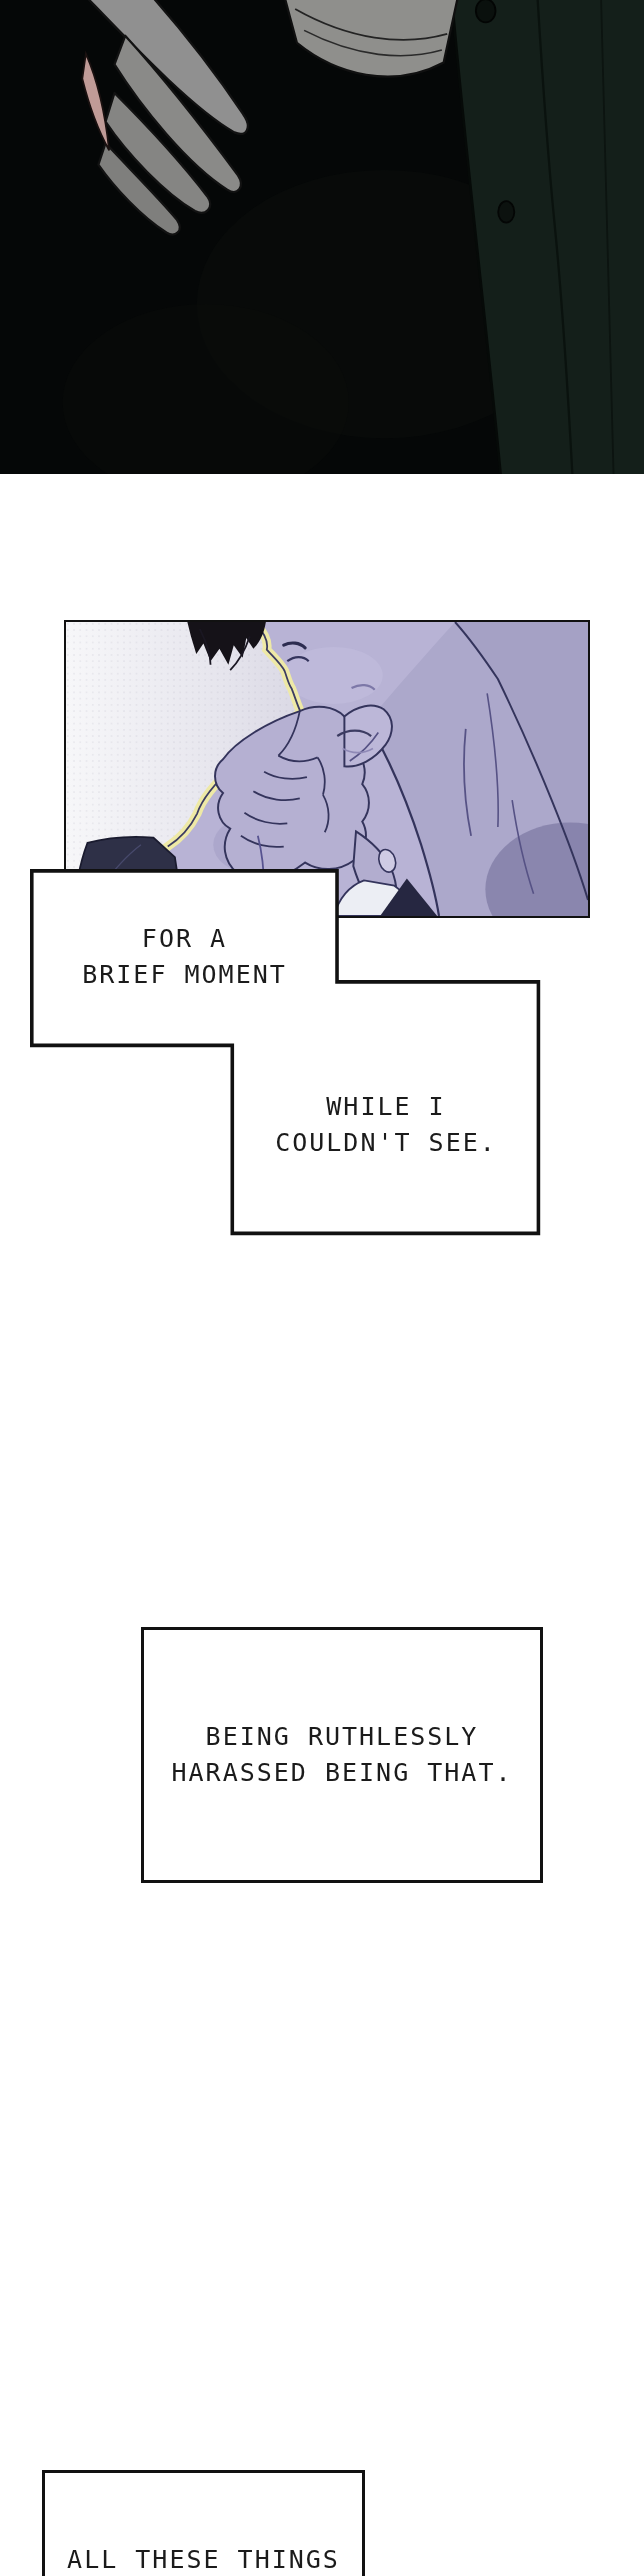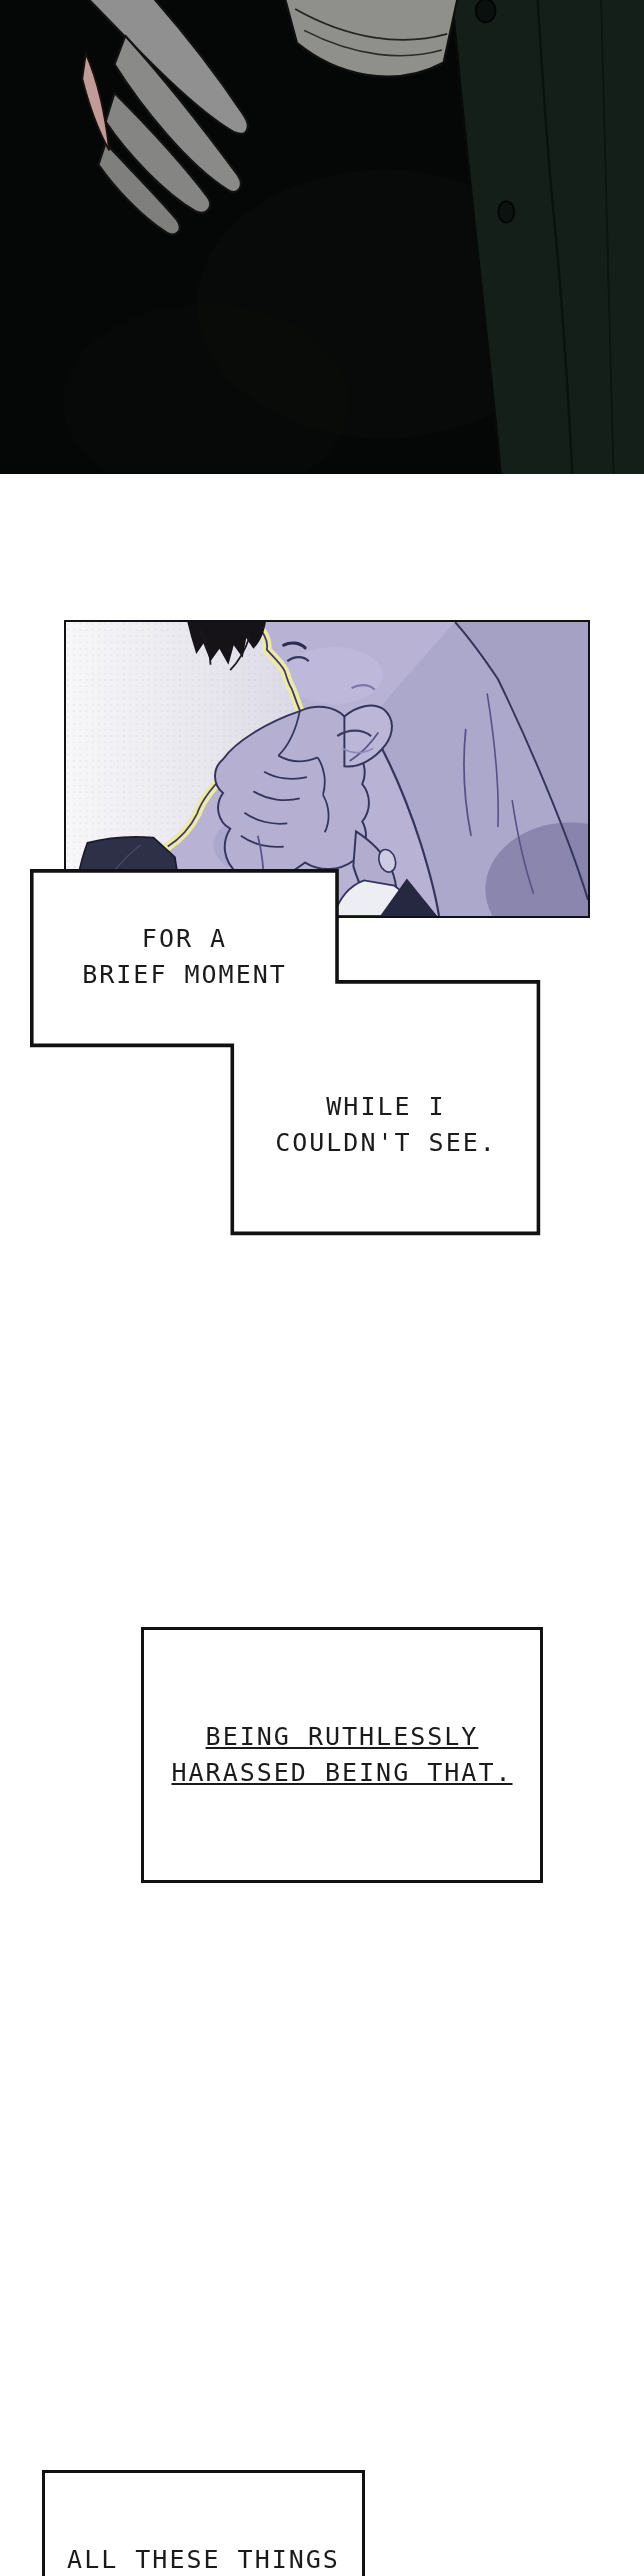--- a/index.html
+++ b/index.html
@@ -19,21 +19,21 @@
   .cap{
     position:absolute;z-index:6;display:flex;flex-direction:column;
     align-items:center;justify-content:center;text-align:center;
     color:var(--text-ink,#1b1b1b);font-size:25px;line-height:36px;letter-spacing:2px;
   }
   .cap span{display:block;}
   .cap1{left:32px;top:870px;width:305px;height:174px;}
   .cap2{left:233px;top:981px;width:306px;height:251px;padding-top:37px;box-sizing:border-box;}
   .cap3{
     left:141px;top:1627px;width:402px;height:256px;
-    background:#fff;border:3.6px solid var(--ink,#111);box-sizing:border-box;text-decoration:underline;
+    background:#fff;border:3.6px solid var(--ink,#111);box-sizing:border-box;
   }
   .cap4{
     left:42px;top:2470px;width:323px;height:116px;
     background:#fff;border:3.6px solid var(--ink,#111);border-bottom:none;box-sizing:border-box;
     justify-content:flex-start;padding-top:69px;
   }
 </style>
 </head>
 <body>
 

